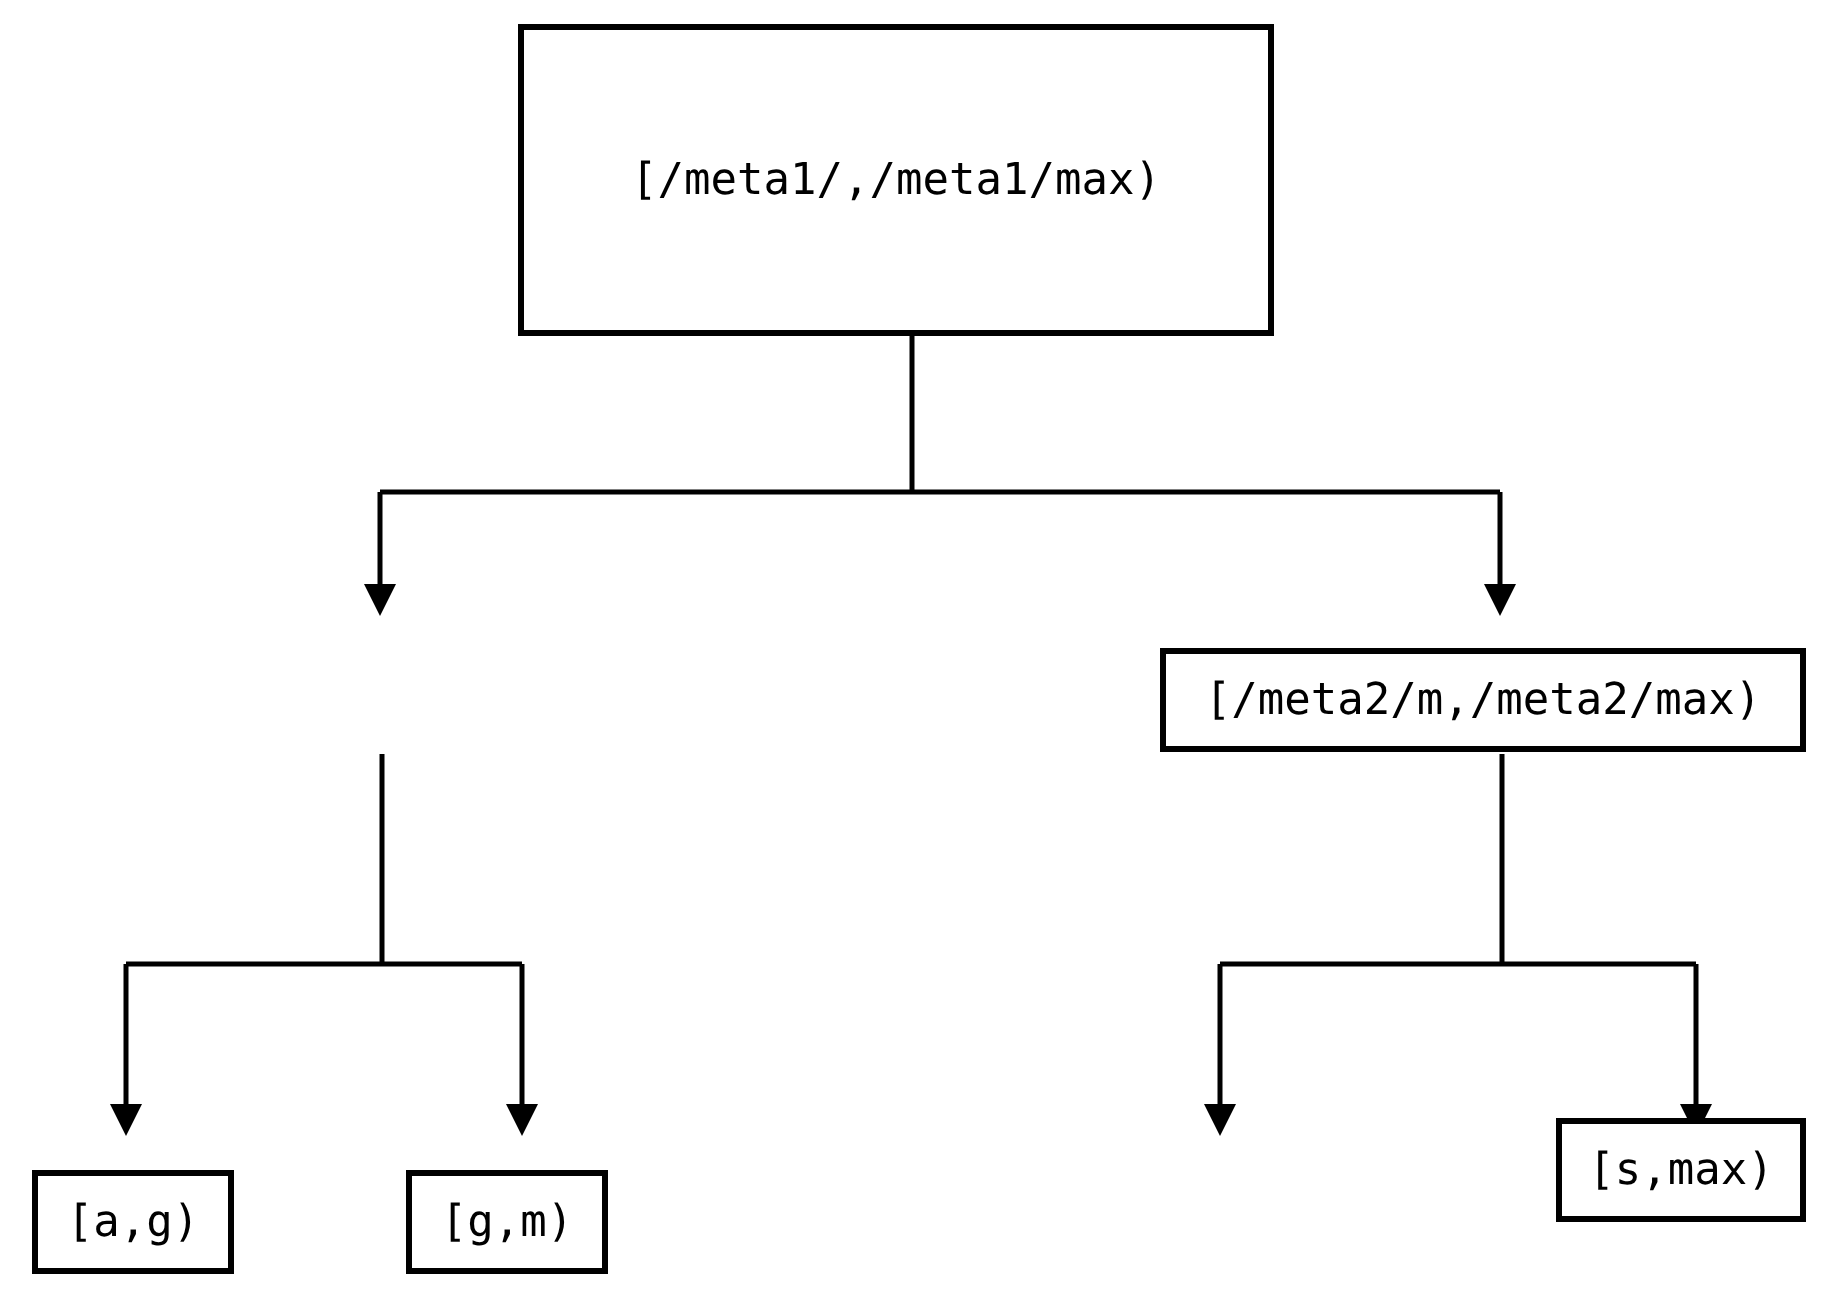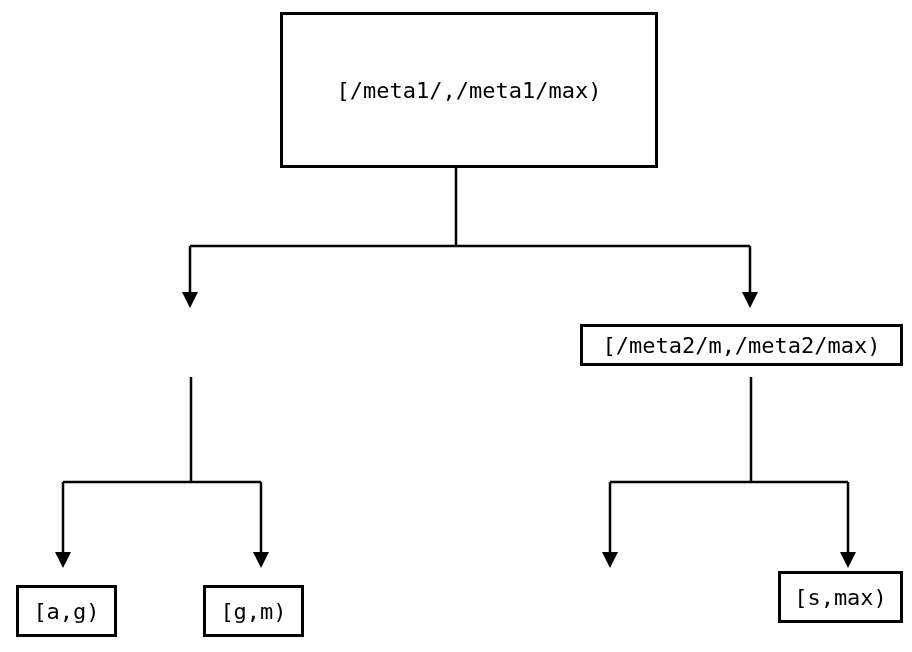--- a/index.html
+++ b/index.html
@@ -29,27 +29,27 @@
     box-sizing:border-box;
     border:3px solid var(--line);
     background:var(--bg);
     display:flex;
     align-items:center;
     justify-content:center;
     color:var(--text);
     font-size:22px;
     white-space:nowrap;
   }
-  .node-root   {left:259px; top:12px;  width:378px; height:156px;margin-left:21px;}
+  .node-root   {left:259px; top:12px;  width:378px; height:156px;}
   .node-left   {left:22px;  top:324px; width:323px; height:54px;}
-  .node-right  {left:580px; top:324px; width:323px; height:42px;}
+  .node-right  {left:580px; top:324px; width:323px; height:52px;}
   .node-leaf-1 {left:16px;   top:585px; width:101px; height:52px;}
   .node-leaf-2 {left:203px; top:585px; width:101px; height:52px;align-items:center;}
   .node-leaf-3 {left:553px; top:585px; width:100px; height:52px;}
-  .node-leaf-4 {left:778px; top:571px; width:125px; height:52px;text-align:center;}
+  .node-leaf-4 {left:778px; top:559px; width:125px; height:52px;text-align:center;}
   .edge{
     fill:none;
     stroke:var(--line);
     stroke-width:2.5;
   }
   .arrowhead{
     fill:var(--line);
     stroke:none;
   }
 </style>

